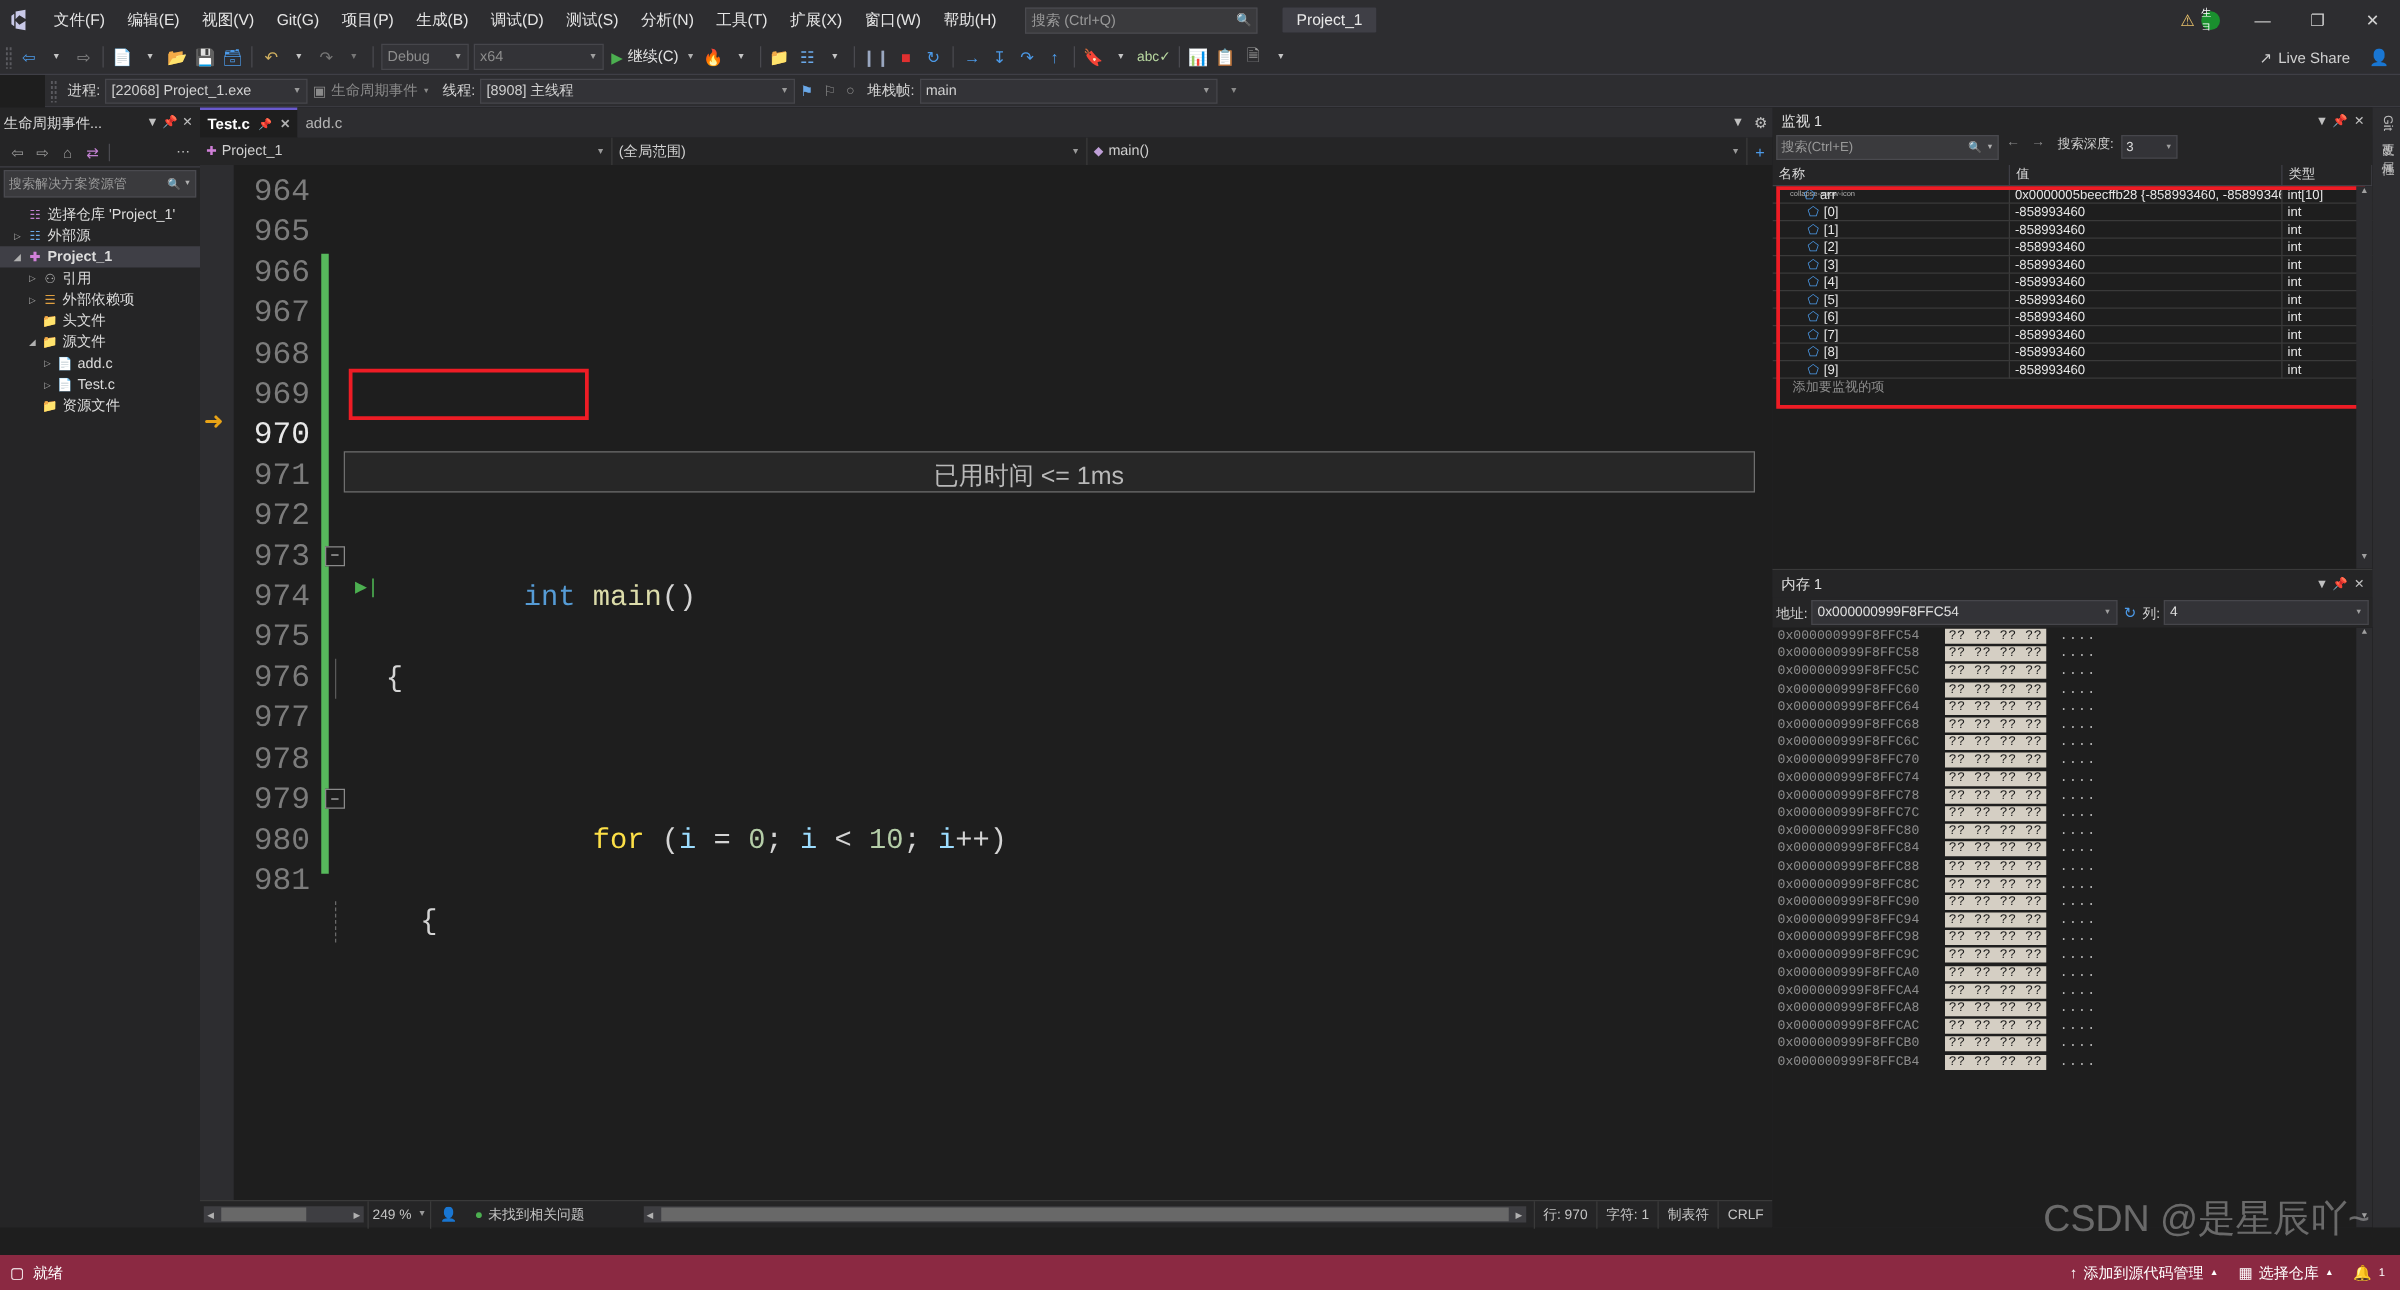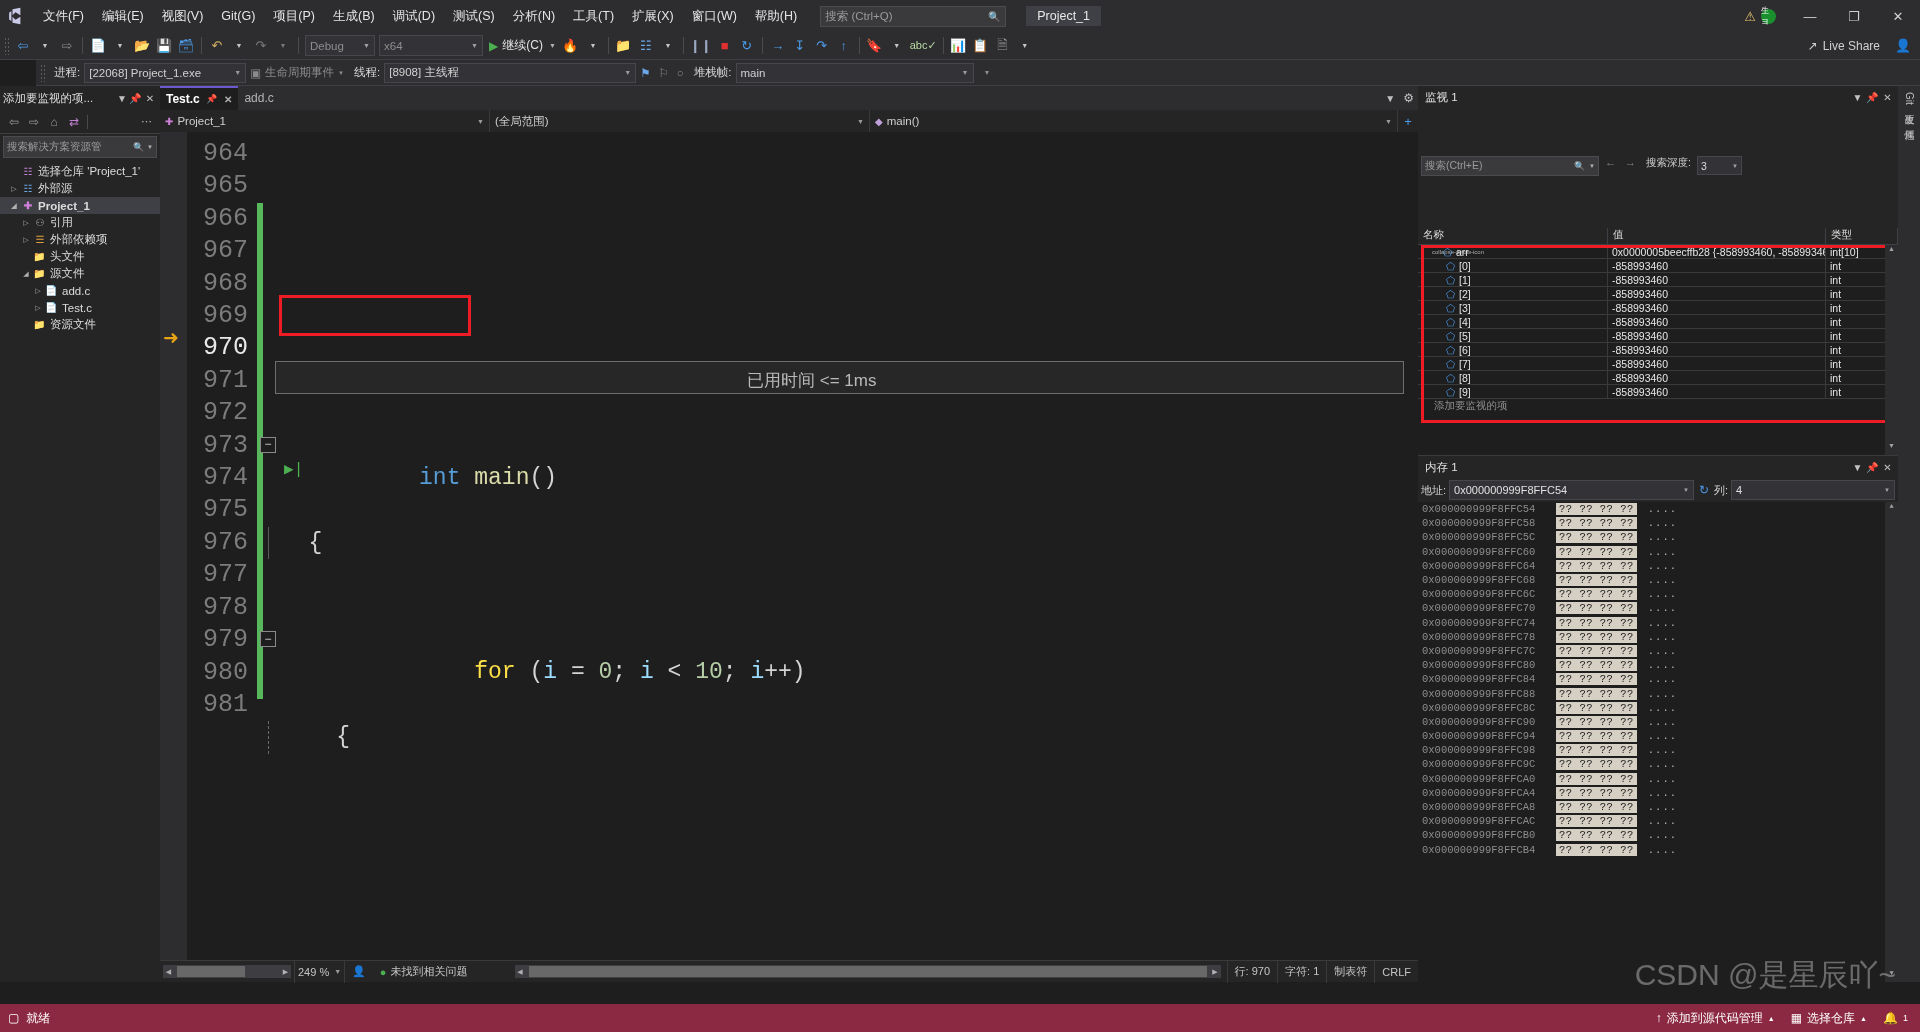--- a/index.html
+++ b/index.html
@@ -206,21 +206,21 @@
   .vline.dash { border-left: 1px dashed #6a6a6a; }
   #redbox-arr {
     position: absolute; left: 22px; top: 163px; width: 192px; height: 41px;
     border: 3px solid #ee1c25; pointer-events: none;
   }
   #hl-for {
     position: absolute; left: 18px; top: 229px; right: 14px; height: 33px;
     border: 1px solid #6e6e6e; background: rgba(255,255,255,0.045);
   }
   #elapsed {
-    position: absolute; left: 490px; top: 233px; font-size: 17px;
+    position: absolute; left: 490px; top: 233px; font-size: 20px;
     color: #b9b9b9; font-family: "Liberation Sans", sans-serif;
   }
   #bp-green {
     position: absolute; left: 27px; top: 330px; color: #4caf50;
     font-size: 16px; line-height: 1;
   }
   #code-flag {
     position: absolute; right: 12px; bottom: 34px; width: 18px; height: 20px;
   }
 
@@ -248,21 +248,21 @@
   
   #rightdock { width: 480px; background: #252526; display: flex; flex-direction: column; }
   .pane-head {
     height: 22px; display: flex; align-items: center; padding: 0 3px;
     font-size: 11.5px; color: #e0e0e0; background: #252526;
   }
   .pane-head .pt { flex: 1; padding-left: 4px; }
   .pane-head .pi { width: 15px; text-align: center; color: #c0c0c0; font-size: 10px; }
 
   
-  #watchpane { height: 370px; display: flex; flex-direction: column; border-bottom: 1px solid #3a3a3a; gap: 48px; }
+  #watchpane { height: 370px; display: flex; flex-direction: column; border-bottom: 1px solid #3a3a3a; }
   #watch-toolbar {
     height: 24px; display: flex; align-items: flex-start; padding: 0 3px; gap: 3px;
   }
   #watch-search {
     width: 178px; height: 20px; background: #3a3a3d; border: 1px solid #4a4a4f;
     display: flex; align-items: center; padding: 0 3px; font-size: 10.5px; color: #9a9a9a;
   }
   #watch-search .ws { flex: 1; }
   #watch-search .wm { font-size: 9px; color: #b0b0b0; }
   #watch-search .wd { font-size: 6px; color: #b0b0b0; margin-left: 3px; }
@@ -484,21 +484,21 @@
     <span class="cv">main</span>
     <span class="ca">▼</span>
   </div>
   <div class="db-static" style="font-size:7px;margin-left:6px">▼</div>
 </div>
 
 <div id="main">
 
   <div id="solexp">
     <div id="se-head">
-      <span class="t">添加要监视的项...</span>
+      <span class="t">生命周期事件...</span>
       <span class="ic">▼</span>
       <span class="ic">📌</span>
       <span class="ic">✕</span>
     </div>
     <div id="se-nav">
       <span class="n">⇦</span>
       <span class="n">⇨</span>
       <span class="n">⌂</span>
       <span class="n" style="color:#c080d0">⇄</span>
       <span class="sep"></span>

